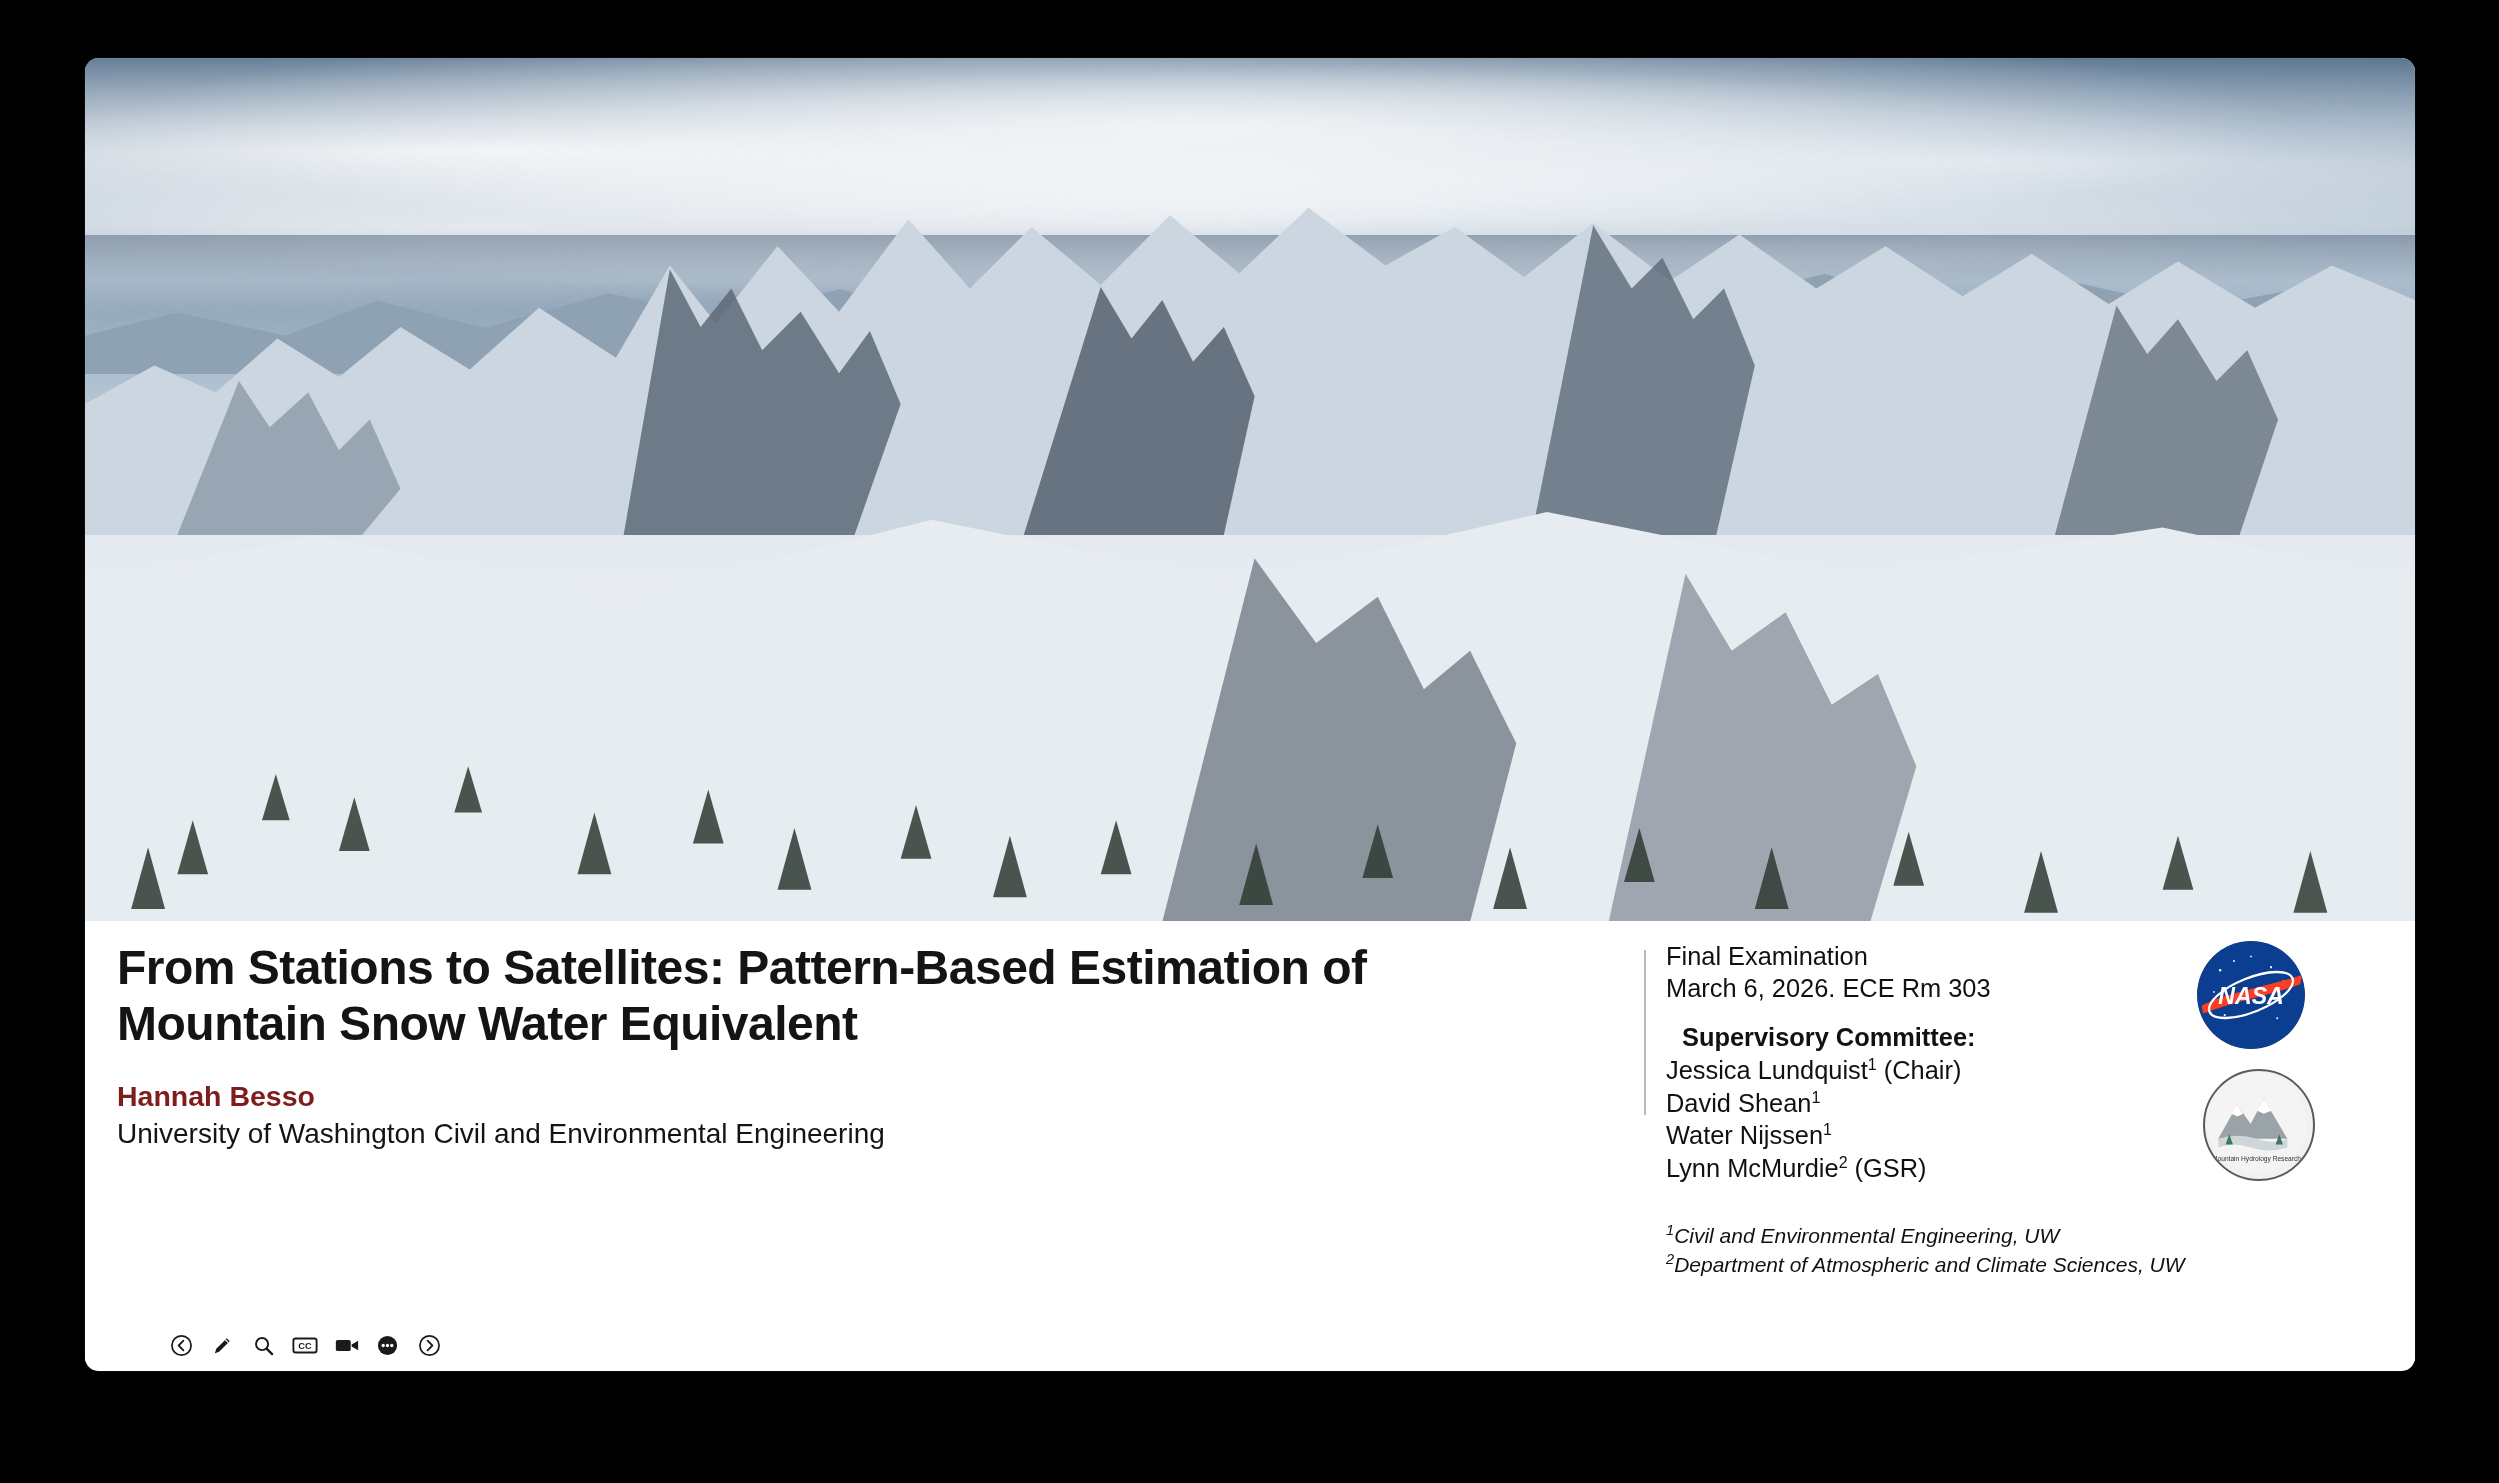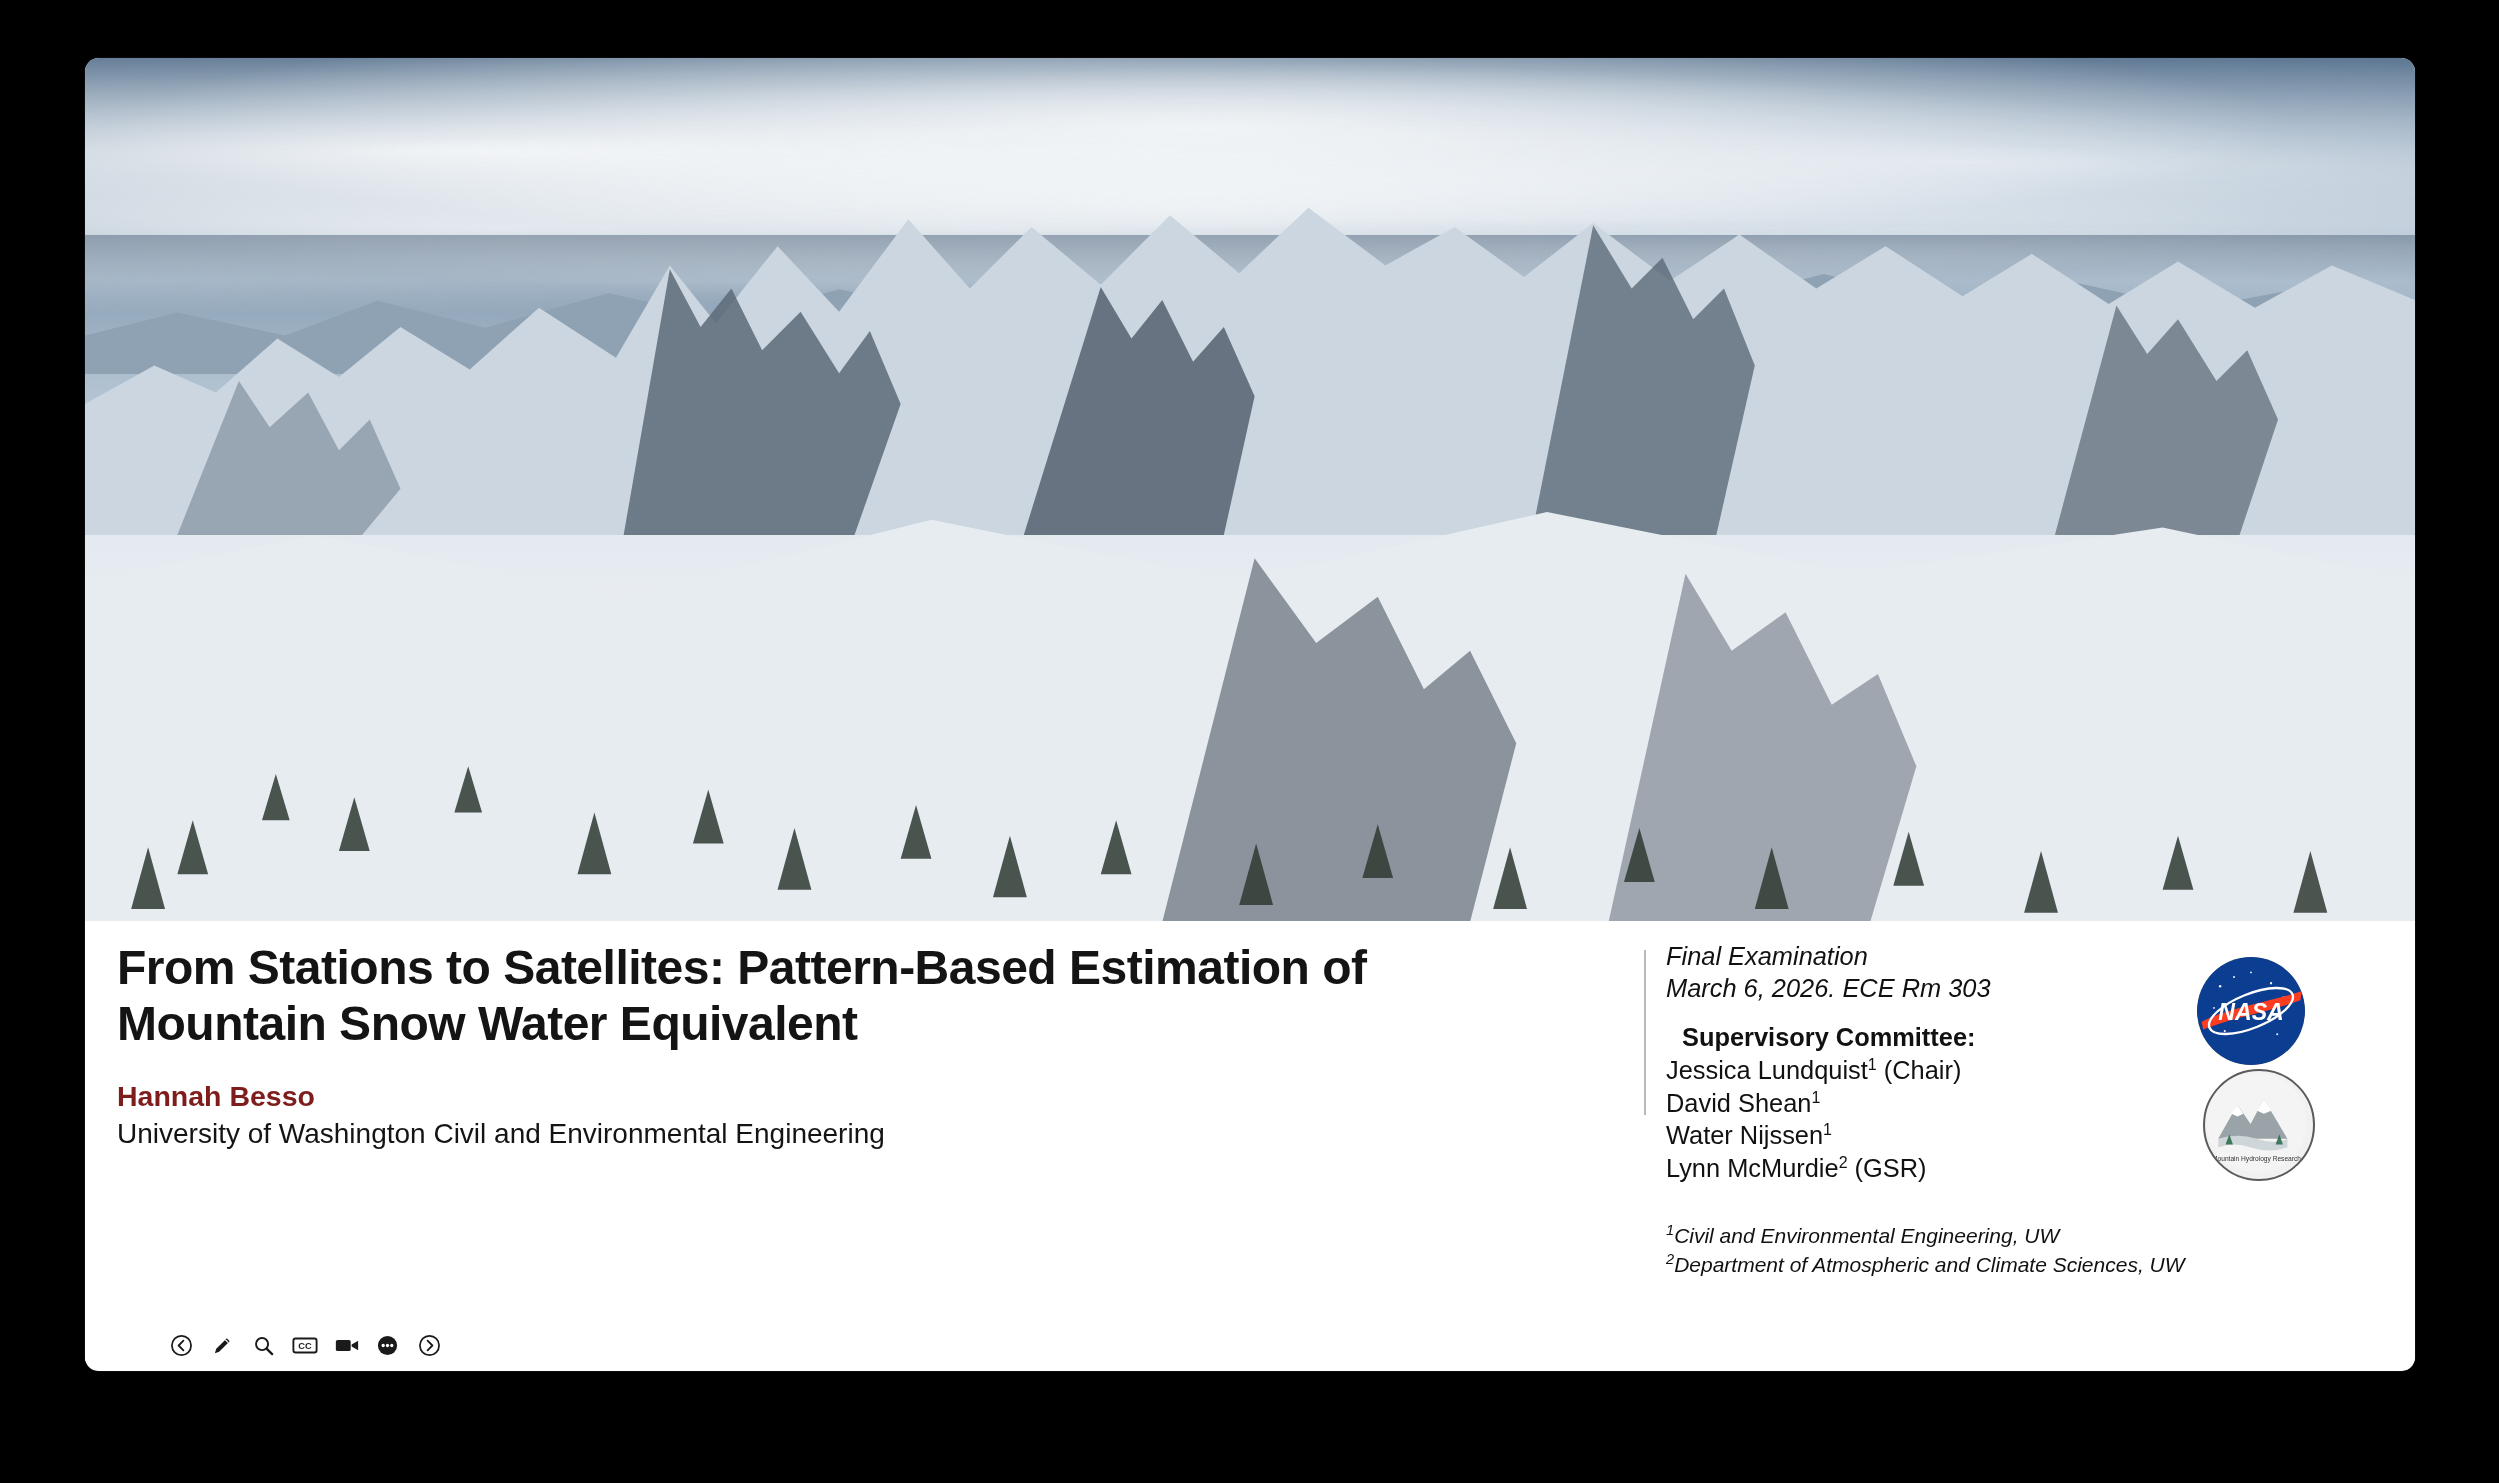--- a/index.html
+++ b/index.html
@@ -117,21 +117,20 @@
   .meta-block {
     position: absolute;
     left: 1581px;
     top: 20px;
     width: 600px;
     color: #111;
   }
   .meta-line {
     font-size: 25.4px;
     line-height: 1.24;
-    font-style: italic;
   }
   .meta-strong {
     font-size: 25.4px;
     font-weight: 700;
     margin-top: 17px;
     line-height: 1.3;
     margin-left: 16px;
   }
   .committee-line {
     font-size: 25.4px;
@@ -147,21 +146,21 @@
     font-size: 21px;
     line-height: 1.32;
     color: #111;
   }
   .footnotes sup { font-style: italic; font-size: 14.6px; }
 
   
   .nasa-logo {
     position: absolute;
     left: 2112px;
-    top: 36px;
+    top: 20px;
     width: 108px;
     height: 108px;
     border-radius: 50%;
     background: #737373;
     overflow: hidden;
   }
   .mhr-logo {
     position: absolute;
     left: 2118px;
     top: 148px;

